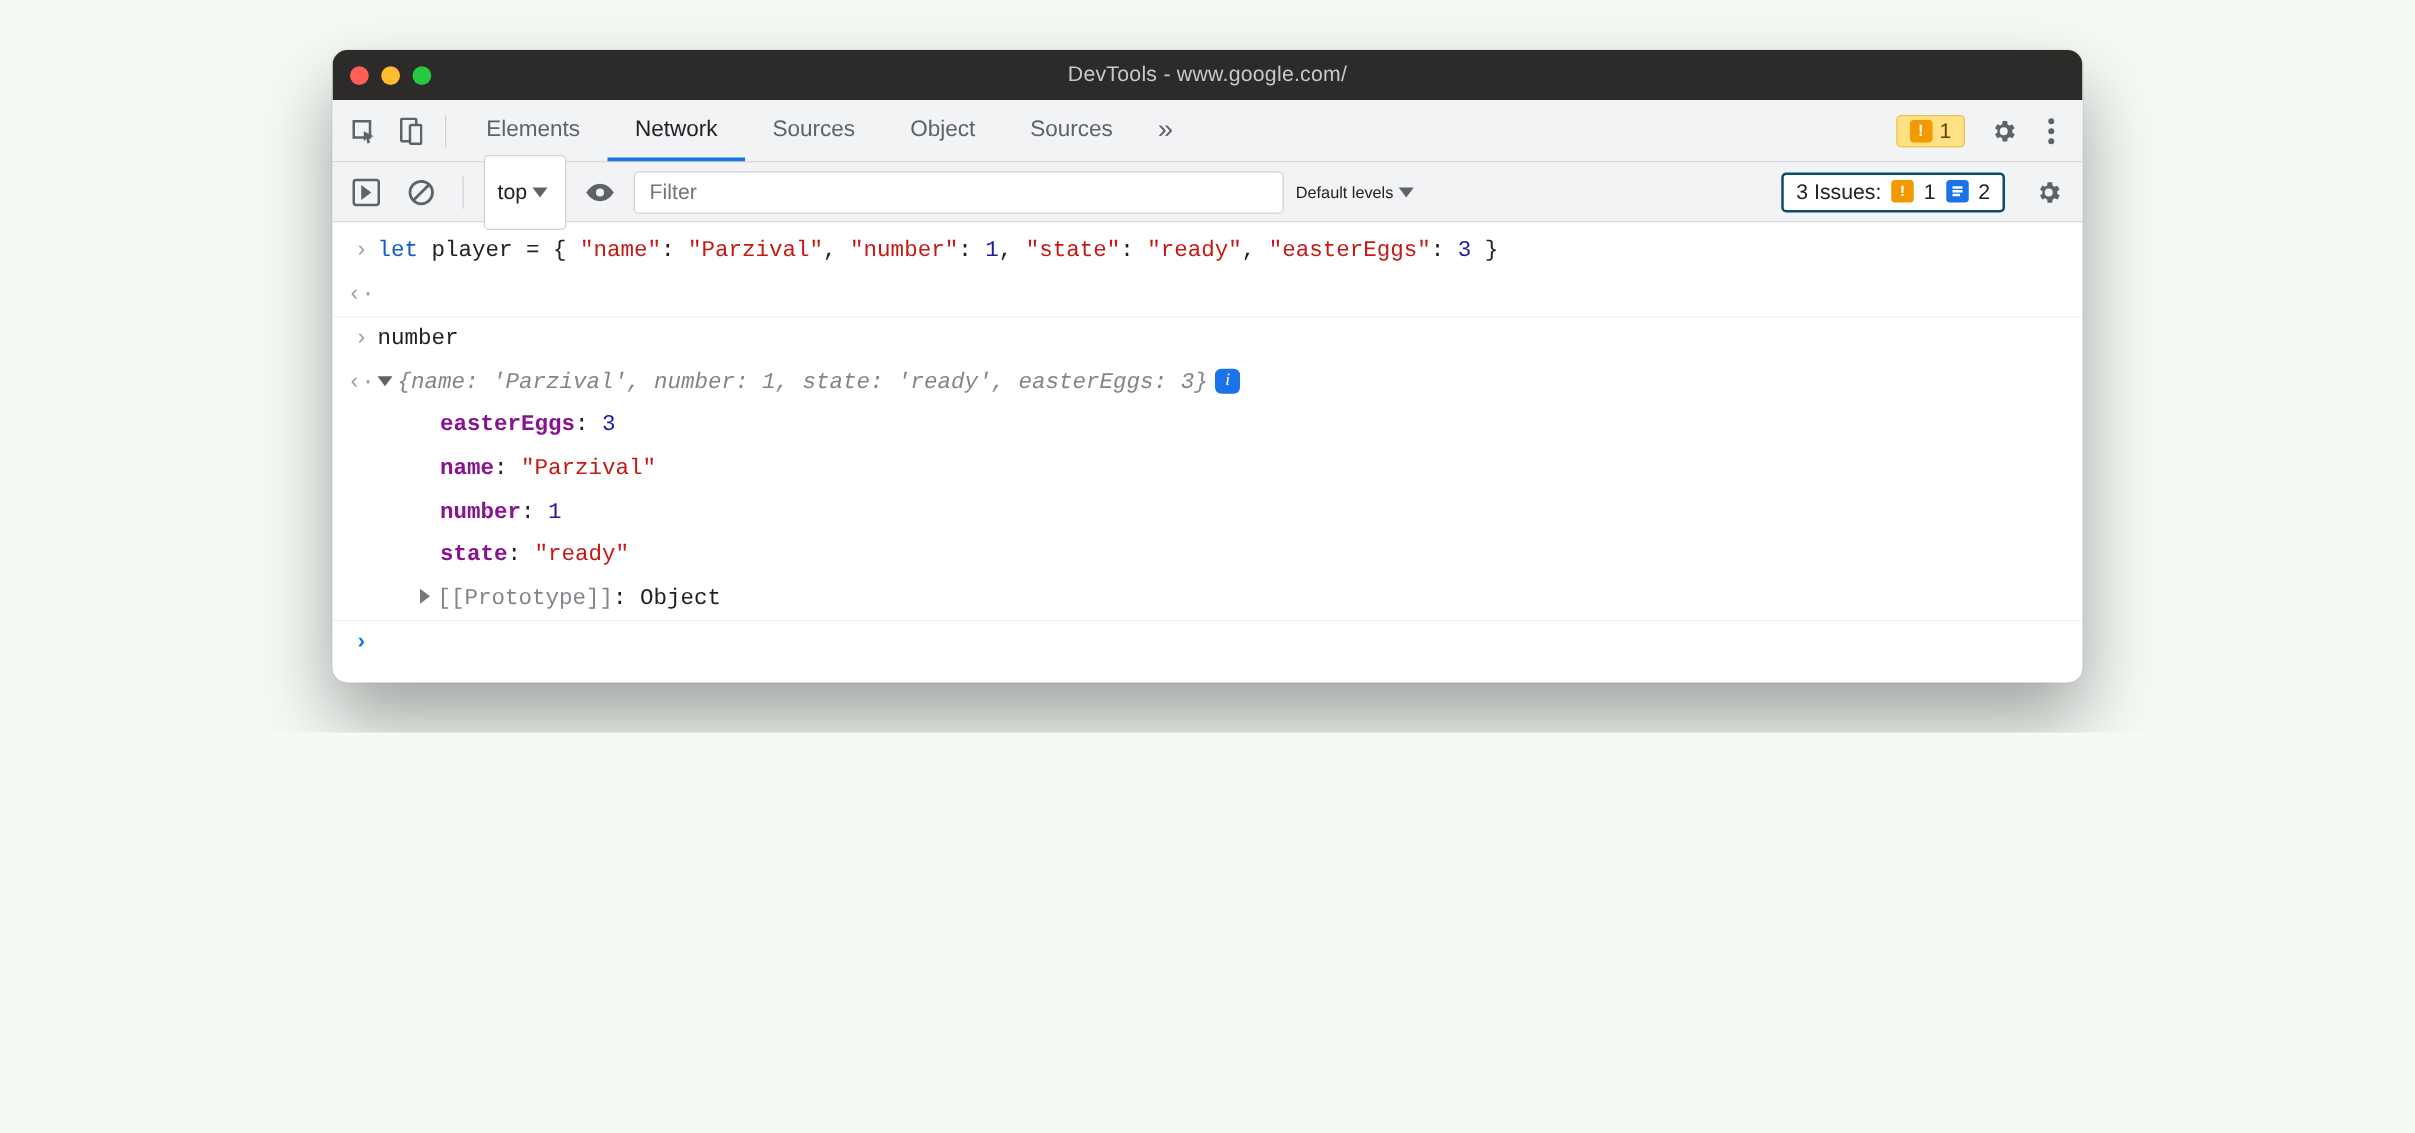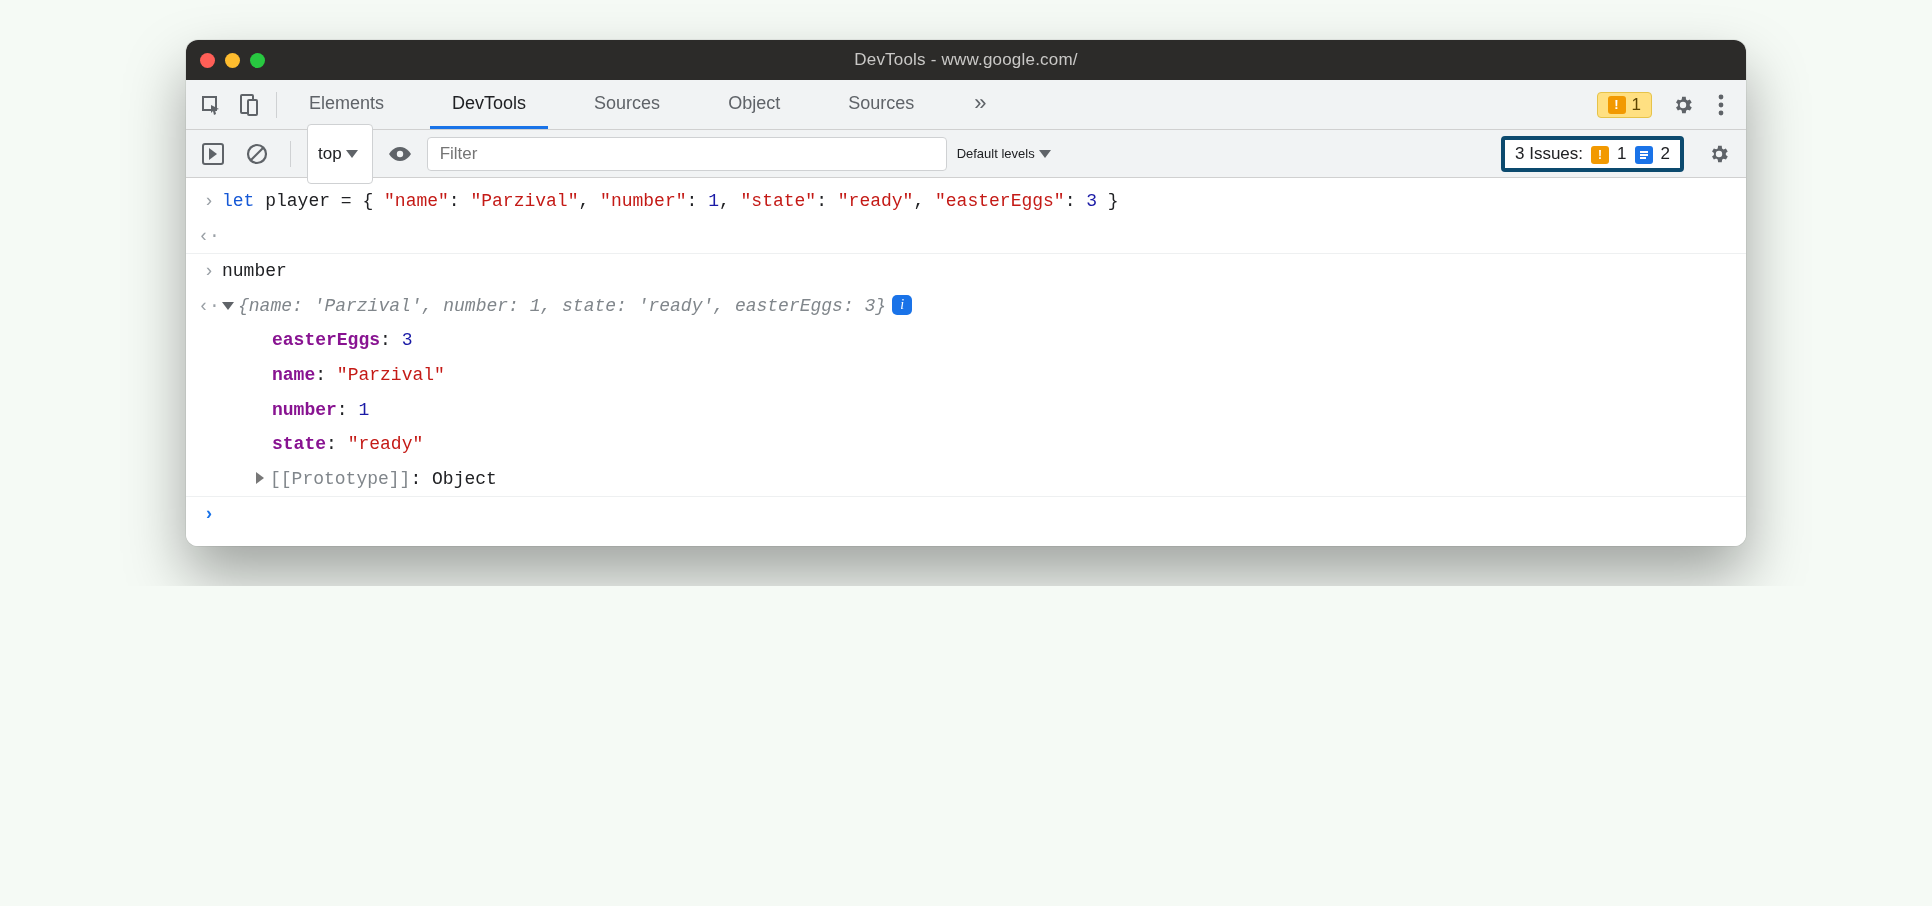--- a/index.html
+++ b/index.html
@@ -3,21 +3,21 @@
 <meta charset="utf-8">
 <style>
   * { box-sizing: border-box; }
   body {
     margin: 0;
     padding: 40px 60px;
     background: #f5faf5;
     font-family: -apple-system, "Helvetica Neue", Arial, sans-serif;
   }
   .window {
-    width: 1560px;
+    width: 1400px;
     margin: 0 auto;
     background: #fff;
     border-radius: 12px;
     box-shadow: 0 30px 60px rgba(0,0,0,0.35), 0 0 0 1px rgba(0,0,0,0.05);
     overflow: hidden;
   }
   
   .titlebar {
     height: 40px;
     background: #2c2b29;
@@ -35,42 +35,42 @@
     pointer-events:none;
   }
   
   .topbar {
     height:50px; background:#f1f3f4; display:flex; align-items:center;
     border-bottom:1px solid #d0d0d0; padding:0 8px; gap:4px;
   }
   .ico-btn { width:34px; height:34px; display:flex; align-items:center; justify-content:center;
     color:#5f6368; border-radius:4px; cursor:pointer; }
   .vsep{width:1px;height:26px;background:#cfd1d3;margin:0 6px;}
-  .tabs{display:flex;align-items:stretch;height:100%;gap:24px;}
+  .tabs{display:flex;align-items:stretch;height:100%;}
   .tab{padding:0 22px;display:flex;align-items:center;color:#5f6368;font-size:18px;cursor:pointer;
     border-bottom:3px solid transparent;height:100%;}
   .tab.active{color:#202124;border-bottom-color:#1a73e8;}
   .spacer{flex:1;}
   .warn-badge{background:#ffe082;color:#5c4400;border:1px solid #e6c34a;border-radius:4px;
     padding:2px 10px;font-size:17px;display:flex;align-items:center;gap:6px;cursor:pointer;}
   .warn-badge .wic{width:18px;height:18px;background:#f29900;border-radius:3px;position:relative;}
   .warn-badge .wic::after{content:"!";position:absolute;inset:0;display:flex;align-items:center;justify-content:center;color:#fff;font-weight:700;font-size:13px;}
   
   .filterbar{height:48px;background:#f1f3f4;display:flex;align-items:center;gap:10px;
     border-bottom:1px solid #d0d0d0;padding:0 10px;}
   .play-btn{border:2px solid #5f6368;border-radius:3px;width:22px;height:22px;position:relative;}
   .play-btn::after{content:"";position:absolute;left:5px;top:3px;border-left:8px solid #5f6368;
     border-top:6px solid transparent;border-bottom:6px solid transparent;}
   .ctx-sel{font-size:17px;color:#202124;display:flex;align-items:center;gap:4px;cursor:pointer;
     border:1px solid #cfd1d3;background:#fff;border-radius:4px;padding:19px 10px;}
   .filter-input{flex:0 0 520px;height:34px;border:1px solid #cfd1d3;border-radius:4px;
     padding:0 12px;font-size:17px;color:#5f6368;background:#fff;}
   .lvl-sel{font-size:13px;color:#202124;display:flex;align-items:center;gap:4px;cursor:pointer;}
-  .issues-box{border:4px solid #0c4a6e;background:#fff;border-radius:4px;padding:4px 10px;
-    display:flex;align-items:flex-end;gap:8px;font-size:17px;color:#202124;cursor:pointer;}
+  .issues-box{border:2px solid #0c4a6e;background:#fff;border-radius:4px;padding:4px 10px;
+    display:flex;align-items:flex-start;gap:8px;font-size:17px;color:#202124;cursor:pointer;}
   .sq-ic{width:18px;height:18px;border-radius:3px;display:inline-flex;align-items:center;justify-content:center;color:#fff;font-size:12px;font-weight:700;}
   .sq-warn{background:#f29900;} .sq-info{background:#1a73e8;}
   
   .console{font-family:Menlo,Consolas,"Courier New",monospace;font-size:18px;line-height:1.7;
     padding:6px 0 14px 0;background:#fff;}
   .row{display:flex;align-items:flex-start;padding:2px 14px 2px 10px;}
   .row.sep{border-bottom:1px solid #eef0f1;}
   .gut{width:26px;flex:0 0 26px;text-align:center;color:#9aa0a6;font-family:inherit;}
   .gut.blue{color:#1a73e8;font-weight:600;}
   .content{flex:1;white-space:pre;}
@@ -110,21 +110,21 @@
     </div>
     <div class="ico-btn">
       <svg width="18" height="22" viewBox="0 0 18 22">
         <rect x="1" y="1" width="12" height="18" rx="1" fill="none" stroke="#5f6368" stroke-width="2"></rect>
         <rect x="8" y="6" width="9" height="15" rx="1" fill="#f1f3f4" stroke="#5f6368" stroke-width="2"></rect>
       </svg>
     </div>
     <div class="vsep"></div>
     <div class="tabs">
       <div class="tab">Elements</div>
-      <div class="tab active">DevTools</div>
+      <div class="tab active">Network</div>
       <div class="tab">Sources</div>
       <div class="tab">Object</div>
       <div class="tab">Sources</div>
       <div class="tab" style="padding:0 14px;font-size:22px;">»</div>
     </div>
     <div class="spacer"></div>
     <div class="warn-badge">
       <span class="wic"></span>
       <span>1</span>
     </div>

